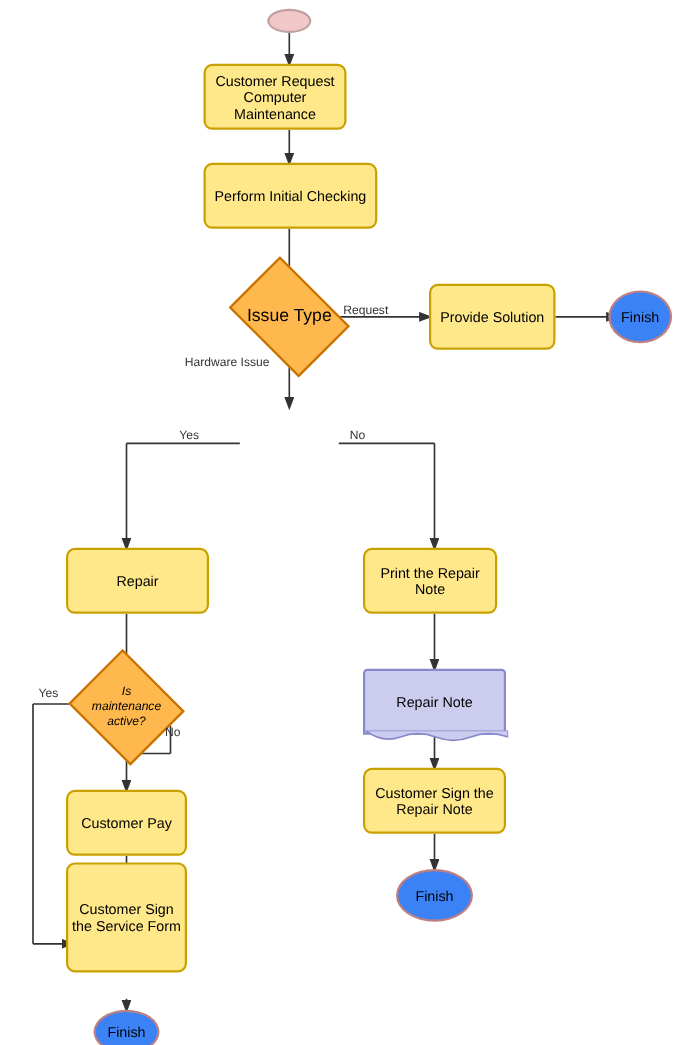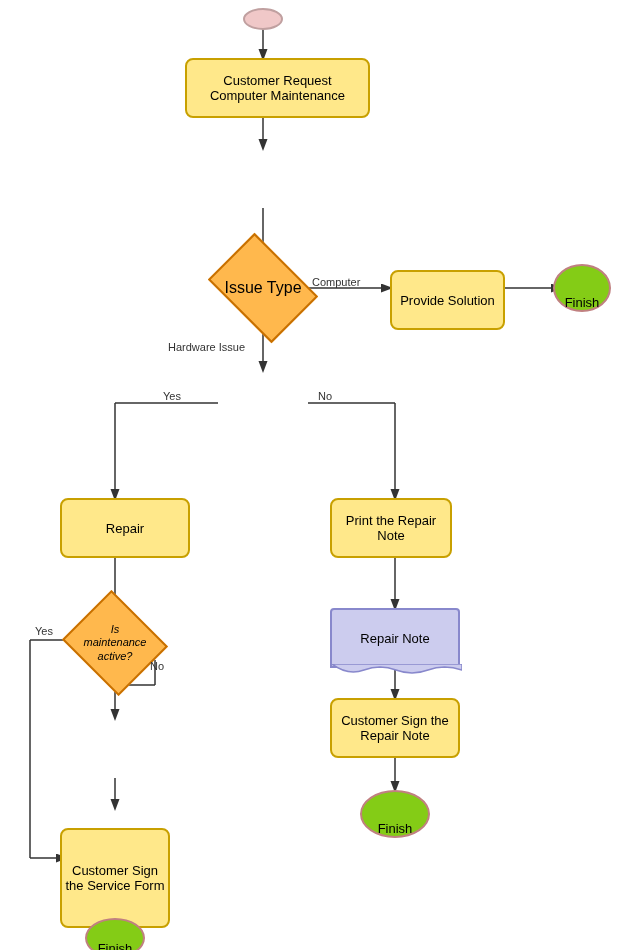--- a/index.html
+++ b/index.html
@@ -60,22 +60,21 @@
     }
     .doc-shape {
       border-radius: 4px 4px 0 0;
       border: 2px solid #8888cc;
       background: #ccccee;
       position: absolute;
     }
     .finish-oval {
       border-radius: 50%;
       border: 2px solid #c08080;
-      background: #84cc16;
-      align-items: flex-end;
+      background: #3b82f6;
     }
     
     svg.arrows {
       position: absolute;
       top: 0; left: 0;
       width: 636px;
       height: 950px;
       pointer-events: none;
     }
     .label-text {
@@ -133,44 +132,47 @@
     <defs>
       <marker id="arrow" markerWidth="8" markerHeight="8" refX="6" refY="3" orient="auto">
         <path d="M0,0 L0,6 L8,3 z" fill="#333"></path>
       </marker>
     </defs>
   </svg>
 
   <div class="shape oval" style="left:243px;top:8px;width:40px;height:22px;">
   </div>
 
-  <div class="shape rect" style="left:185px;top:58px;width:185px;height:60px;font-size:13px;align-items:center;">
+  <div class="shape rect" style="left:185px;top:58px;width:130px;height:60px;font-size:13px;align-items:center;">
     <span style="white-space:pre-line;">Customer Request
 Computer Maintenance</span>
   </div>
 
+  <div class="shape rect" style="left:185px;top:148px;width:158px;height:60px;">
+    <span>Perform Initial Checking</span>
+  </div>
 
   <div class="diamond-wrap" style="left:218px;top:255px;width:90px;height:66px;">
     <div class="diamond"></div>
     <div class="diamond-label">
       <span>Issue Type</span>
     </div>
   </div>
 
-  <div class="label-text" style="left:312px;top:276px;">Computer</div>
-
-  <div class="shape rect" style="left:390px;top:270px;width:115px;height:60px;text-align:center;">
+  <div class="label-text" style="left:312px;top:276px;">Request</div>
+
+  <div class="shape rect" style="left:390px;top:258px;width:115px;height:60px;text-align:center;">
     <span>Provide Solution</span>
   </div>
 
   <div class="shape finish-oval" style="left:553px;top:264px;width:58px;height:48px;">
     <span>Finish</span>
   </div>
 
-  <div class="label-text" style="left:168px;top:341px;">Hardware Issue</div>
+  <div class="label-text" style="left:168px;top:324px;">Hardware Issue</div>
 
 
   <div class="label-text" style="left:163px;top:390px;">Yes</div>
 
   <div class="label-text" style="left:318px;top:390px;">No</div>
 
   <div class="shape rect" style="left:60px;top:498px;width:130px;height:60px;">
     <span>Repair</span>
   </div>
 
@@ -204,22 +206,25 @@
   </div>
 
   <div class="shape rect" style="left:330px;top:698px;width:130px;height:60px;">
     <span>Customer Sign the Repair Note</span>
   </div>
 
   <div class="shape finish-oval" style="left:360px;top:790px;width:70px;height:48px;">
     <span>Finish</span>
   </div>
 
-
-  <div class="shape rect" style="left:60px;top:828px;width:110px;height:100px;">
+  <div class="shape rect" style="left:60px;top:718px;width:110px;height:60px;">
+    <span>Customer Pay</span>
+  </div>
+
+  <div class="shape rect" style="left:60px;top:784px;width:110px;height:100px;">
     <span>Customer Sign the Service Form</span>
   </div>
 
   <div class="shape finish-oval" style="left:85px;top:918px;width:60px;height:40px;">
     <span>Finish</span>
   </div>
 
 </div>
 
 </body></html>

